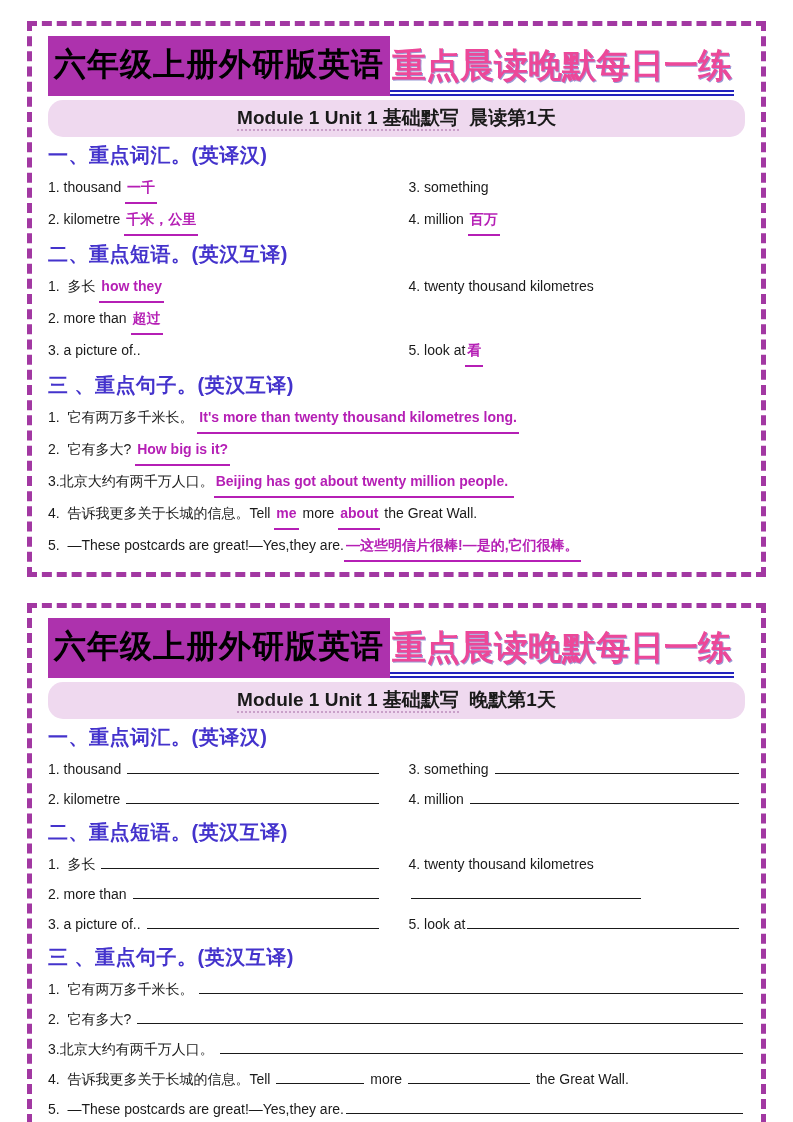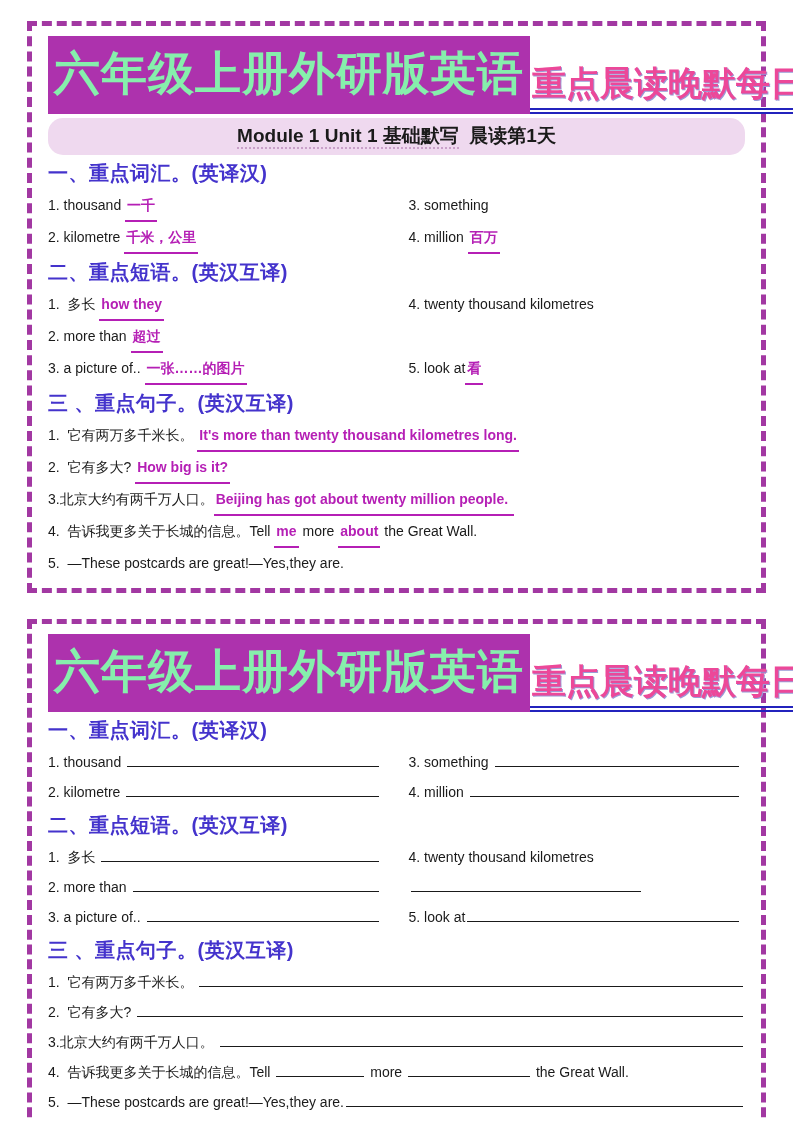--- a/index.html
+++ b/index.html
@@ -14,22 +14,22 @@
     box-sizing:border-box;
     border:5px dashed #a238a2;
     padding:8px 16px 9px;
     margin-bottom:26px;
     background:#ffffff;
   }
   .panel:last-child{margin-bottom:0;}
 
   .title-row{display:flex;align-items:flex-end;margin:2px 0 4px;}
   .title-left{
-    background:#ad32ad;color:#86efac;
-    font-size:46px;font-weight:bold;letter-spacing:1px;
+    background:#ad32ad;color:#000000;
+    font-size:32px;font-weight:bold;letter-spacing:1px;
     padding:7px 6px 9px;white-space:nowrap;
   }
   .title-right{
     color:#ec4899;font-size:34px;font-weight:bold;white-space:nowrap;
     border-bottom:6px double #2323bd;padding:0 2px 1px;
     text-shadow:1px 1px 0 #9a9ad6;
   }
 
   .subtitle-bar{
     background:#efd9ef;text-align:center;
@@ -117,21 +117,20 @@
         </div>
         <div class="row">
           <span class="cell">
             <span class="seg seg-plain">2. more than </span>
             <span class="seg seg-answer">超过</span>
           </span>
         </div>
         <div class="row">
           <span class="cell">
             <span class="seg seg-plain">3. a picture of.. </span>
-            <span class="seg seg-answer">一张……的图片</span>
           </span>
           <span class="cell">
             <span class="seg seg-plain">5. look at</span>
             <span class="seg seg-answer">看</span>
           </span>
         </div>
       </div>
 
     <h2 class="sec-heading">三 、重点句子。(英汉互译)</h2>
     <div class="rows full-col">
@@ -158,30 +157,34 @@
             <span class="seg seg-plain">4.  告诉我更多关于长城的信息。Tell </span>
             <span class="seg seg-answer">me</span>
             <span class="seg seg-plain"> more </span>
             <span class="seg seg-answer">about</span>
             <span class="seg seg-plain"> the Great Wall.</span>
           </span>
         </div>
         <div class="row">
           <span class="cell">
             <span class="seg seg-plain">5.  —These postcards are great!—Yes,they are.</span>
+            <span class="seg seg-answer">—这些明信片很棒!—是的,它们很棒。</span>
           </span>
         </div>
       </div>
   </section>
 
   <section class="panel">
     <header class="title-row">
       <span class="title-left">六年级上册外研版英语</span>
       <span class="title-right">重点晨读晚默每日一练</span>
     </header>
+    <div class="subtitle-bar">
+      <span class="subtitle-main">Module 1 Unit 1 基础默写</span><span class="subtitle-day">  晚默第1天</span>
+    </div>
 
     <h2 class="sec-heading">一、重点词汇。(英译汉)</h2>
     <div class="rows two-col">
         <div class="row">
           <span class="cell">
             <span class="seg seg-plain">1. thousand </span>
             <span class="seg seg-blank" style="flex: 1 1 auto;"></span>
           </span>
           <span class="cell">
             <span class="seg seg-plain">3. something </span>

